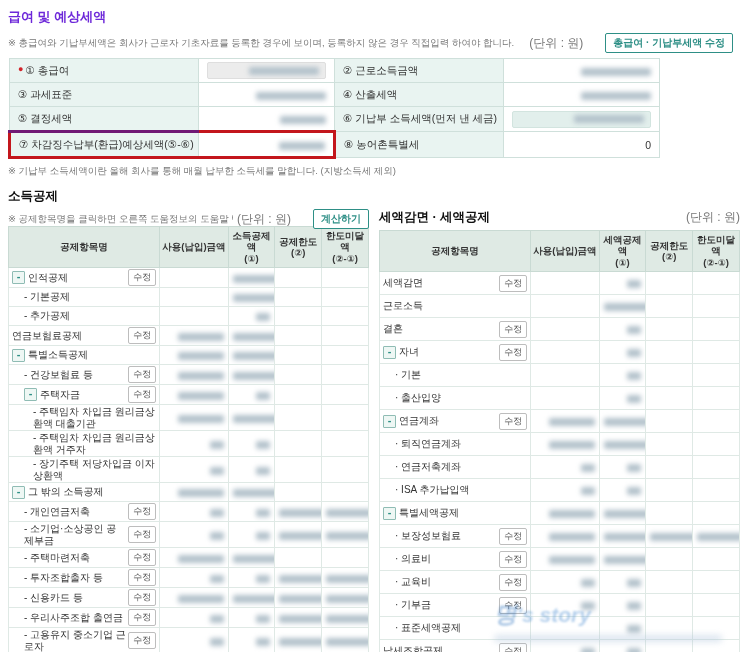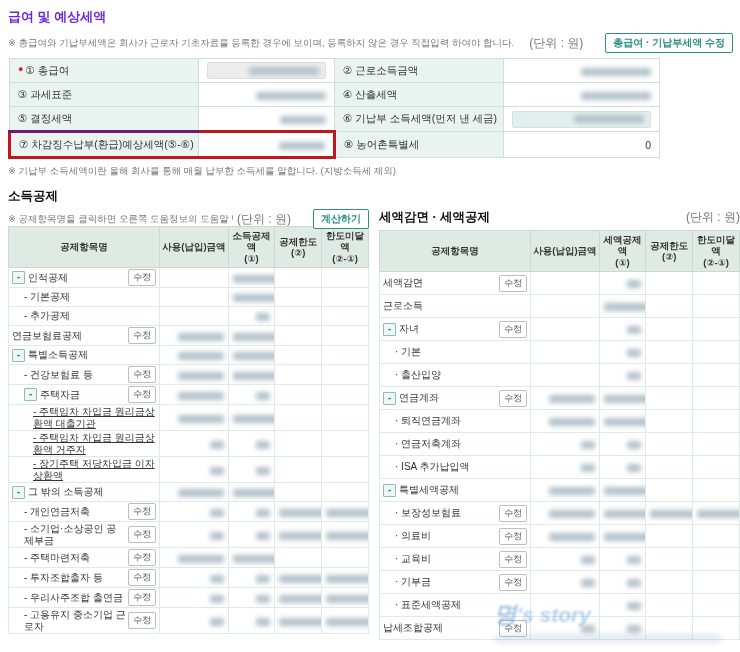--- a/index.html
+++ b/index.html
@@ -49,21 +49,21 @@
   .dtable th{
     background:#dfeae4;border:1px solid #c9dad3;color:#333;
     font-size:9.5px;font-weight:bold;padding:3px 1px;line-height:1.2;
     white-space:pre-line;vertical-align:middle;
   }
   .dtable td{border:1px solid #dfe9e5;font-size:10px;padding:2px 4px;height:14px;vertical-align:middle;overflow:hidden;}
   .right .dtable td{padding-top:4px;padding-bottom:4px;}
   .dtable td.name{padding:1px 3px;}
   .name-inner{display:flex;align-items:center;justify-content:space-between;gap:2px;}
   .nm{display:flex;align-items:center;gap:3px;line-height:1.15;cursor:pointer;color:#333;}
-  .lv1{padding-left:12px;} .lv2{padding-left:21px;text-decoration:underline;}
+  .lv1{padding-left:12px;} .lv2{padding-left:21px;}
   .toggle{
     width:11px;height:11px;border:1px solid #8fbcb4;background:#eef7f4;color:#2e8f86;
     font-size:11px;line-height:9px;text-align:center;border-radius:1px;flex:none;cursor:pointer;
     font-weight:bold;
   }
   .btn-edit{
     border:1px solid #bdbdbd;background:#fff;color:#555;font-size:9px;
     padding:1px 4px;border-radius:2px;flex:none;cursor:pointer;font-family:inherit;white-space:nowrap;
   }
   .dtable td.v{text-align:right;background:#fff;}
@@ -372,20 +372,34 @@
               </td>
               <td class="v"><span class="blob sm"></span></td>
               <td class="v"><span class="blob sm"></span></td>
               <td class="v"><span class="blob md"></span></td>
               <td class="v"><span class="blob md"></span></td>
             </tr>
             <tr>
               <td class="name">
                 <div class="name-inner">
                   <span class="nm lv1">
+                    <span>- 신용카드 등</span>
+                  </span>
+                  <button class="btn-edit">수정</button>
+                </div>
+              </td>
+              <td class="v"><span class="blob md"></span></td>
+              <td class="v"><span class="blob md"></span></td>
+              <td class="v"><span class="blob md"></span></td>
+              <td class="v"><span class="blob md"></span></td>
+            </tr>
+            <tr>
+              <td class="name">
+                <div class="name-inner">
+                  <span class="nm lv1">
                     <span>- 우리사주조합 출연금</span>
                   </span>
                   <button class="btn-edit">수정</button>
                 </div>
               </td>
               <td class="v"><span class="blob sm"></span></td>
               <td class="v"><span class="blob sm"></span></td>
               <td class="v"><span class="blob md"></span></td>
               <td class="v"><span class="blob md"></span></td>
             </tr>
@@ -460,20 +474,34 @@
               </td>
               <td class="v"></td>
               <td class="v"><span class="blob md"></span></td>
               <td class="v"></td>
               <td class="v"></td>
             </tr>
             <tr>
               <td class="name">
                 <div class="name-inner">
                   <span class="nm">
+                    <span>결혼</span>
+                  </span>
+                  <button class="btn-edit">수정</button>
+                </div>
+              </td>
+              <td class="v"></td>
+              <td class="v"><span class="blob sm"></span></td>
+              <td class="v"></td>
+              <td class="v"></td>
+            </tr>
+            <tr>
+              <td class="name">
+                <div class="name-inner">
+                  <span class="nm">
                     <span class="toggle">-</span>
                     <span>자녀</span>
                   </span>
                   <button class="btn-edit">수정</button>
                 </div>
               </td>
               <td class="v"></td>
               <td class="v"><span class="blob sm"></span></td>
               <td class="v"></td>
               <td class="v"></td>

